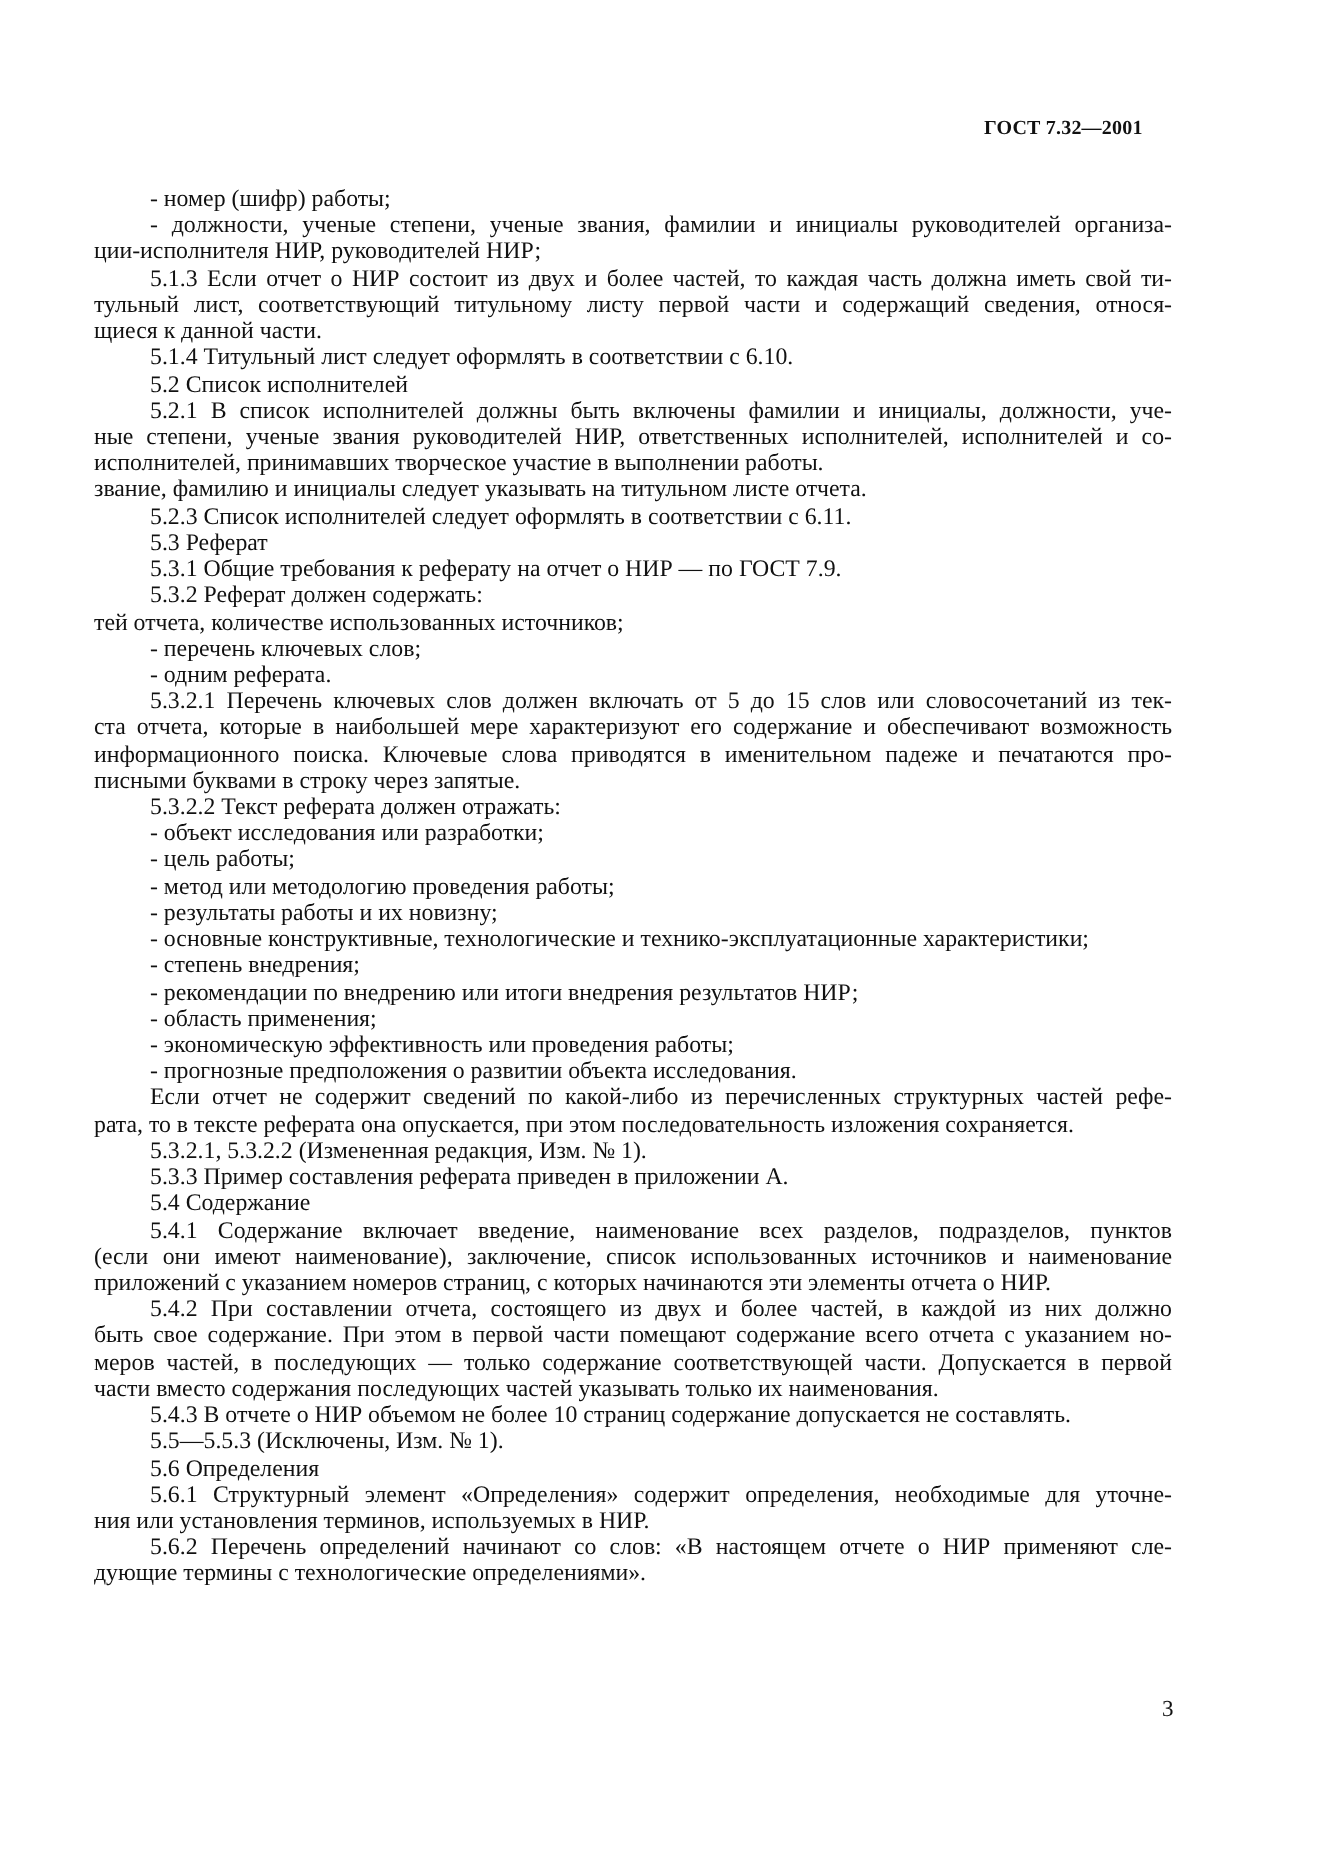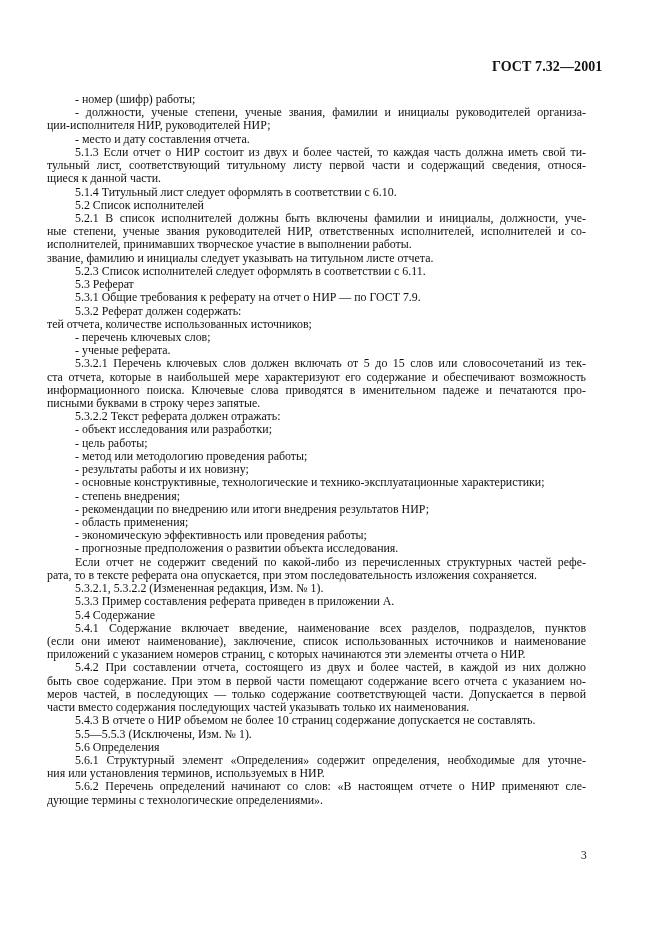--- a/index.html
+++ b/index.html
@@ -1,52 +1,51 @@
 <!DOCTYPE html>
 <html><head>
 <meta charset="utf-8">
 <style>
   html, body { margin: 0; padding: 0; background: #ffffff; }
   body { width: 661px; height: 936px; position: relative; overflow: hidden;
          font-family: "Liberation Serif", "DejaVu Serif", serif; color: #111; }
-  .hdr { position: absolute; top: 59px; left: 492px; font-size: 14px; font-weight: bold; letter-spacing: 0.1px; }
+  .hdr { position: absolute; top: 59px; left: 492px; font-size: 10px; font-weight: bold; letter-spacing: 0.1px; }
   .body { position: absolute; top: 93px; left: 47px; width: 539px; font-size: 11.9px; line-height: 13.22px; }
   .ln { display: block; white-space: nowrap; text-align: justify; text-align-last: justify; height: 13.22px; }
   .ln.last { text-align-last: left; }
   .ln.ind { padding-left: 28px; }
   .ln.b { font-weight: normal; }
   .bold { font-weight: normal; }
   .pnum { position: absolute; top: 849px; left: 581px; font-size: 11.5px; }
 </style>
 </head>
 <body>
 
 <div class="hdr">ГОСТ 7.32—2001</div>
 
 <div class="body" id="body">
     <span class="ln ind last"><span>- номер (шифр) работы;</span></span>
     <span class="ln ind"><span>- должности, ученые степени, ученые звания, фамилии и инициалы руководителей организа-</span></span>
     <span class="ln last"><span>ции-исполнителя НИР, руководителей НИР;</span></span>
-    <span class="ln ind last"><span>- место и дату составления отчета.</span></span>
     <span class="ln ind"><span>5.1.3  Если отчет о НИР состоит из двух и более частей, то каждая часть должна иметь свой ти-</span></span>
     <span class="ln"><span>тульный лист, соответствующий титульному листу первой части и содержащий сведения, относя-</span></span>
     <span class="ln last"><span>щиеся к данной части.</span></span>
     <span class="ln ind last"><span>5.1.4  Титульный лист следует оформлять в соответствии с 6.10.</span></span>
     <span class="ln ind last b"><span>5.2  Список исполнителей</span></span>
     <span class="ln ind"><span>5.2.1  В список исполнителей должны быть включены фамилии и инициалы, должности, уче-</span></span>
     <span class="ln"><span>ные степени, ученые звания руководителей НИР, ответственных исполнителей, исполнителей и со-</span></span>
     <span class="ln last"><span>исполнителей, принимавших творческое участие в выполнении работы.</span></span>
     <span class="ln last"><span>звание, фамилию и инициалы следует указывать на титульном листе отчета.</span></span>
     <span class="ln ind last"><span>5.2.3  Список исполнителей следует оформлять в соответствии с 6.11.</span></span>
     <span class="ln ind last b"><span>5.3  Реферат</span></span>
     <span class="ln ind last"><span>5.3.1  Общие требования к реферату на отчет о НИР — по ГОСТ 7.9.</span></span>
     <span class="ln ind last"><span>5.3.2  Реферат должен содержать:</span></span>
     <span class="ln last"><span>тей отчета, количестве использованных источников;</span></span>
     <span class="ln ind last"><span>- перечень ключевых слов;</span></span>
-    <span class="ln ind last"><span>- ученые реферата.</span></span>
+    <span class="ln ind last"><span>- одним реферата.</span></span>
     <span class="ln ind"><span>5.3.2.1  Перечень ключевых слов должен включать от 5 до 15 слов или словосочетаний из тек-</span></span>
     <span class="ln"><span>ста отчета, которые в наибольшей мере характеризуют его содержание и обеспечивают возможность</span></span>
     <span class="ln"><span>информационного поиска. Ключевые слова приводятся в именительном падеже и печатаются про-</span></span>
     <span class="ln last"><span>писными буквами в строку через запятые.</span></span>
     <span class="ln ind last"><span>5.3.2.2  Текст реферата должен отражать:</span></span>
     <span class="ln ind last"><span>- объект исследования или разработки;</span></span>
     <span class="ln ind last"><span>- цель работы;</span></span>
     <span class="ln ind last"><span>- метод или методологию проведения работы;</span></span>
     <span class="ln ind last"><span>- результаты работы и их новизну;</span></span>
     <span class="ln ind last"><span>- основные конструктивные, технологические и технико-эксплуатационные характеристики;</span></span>

